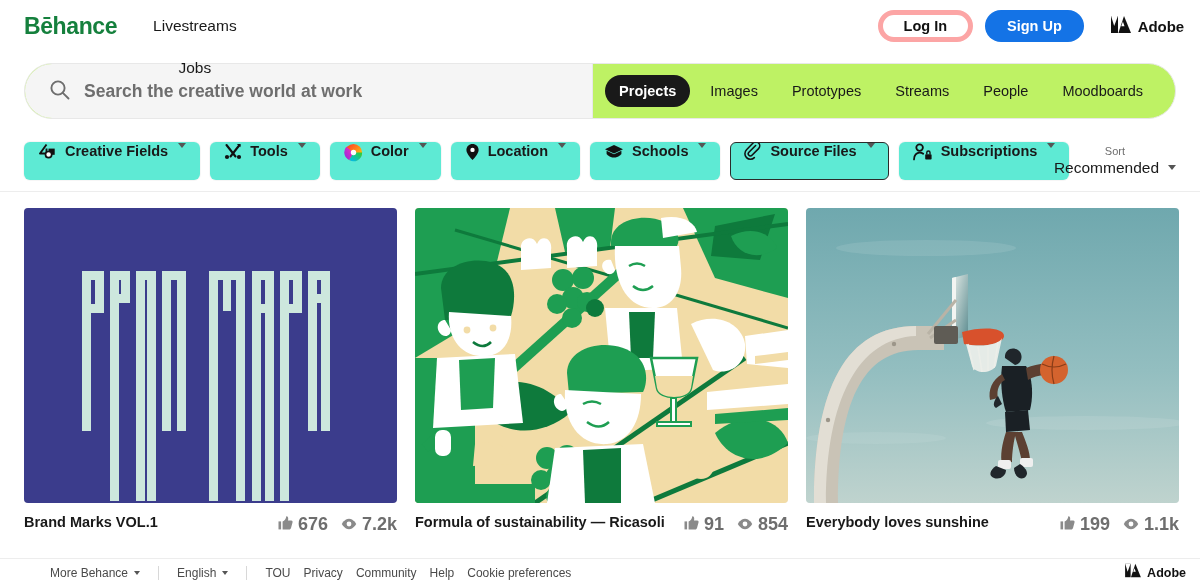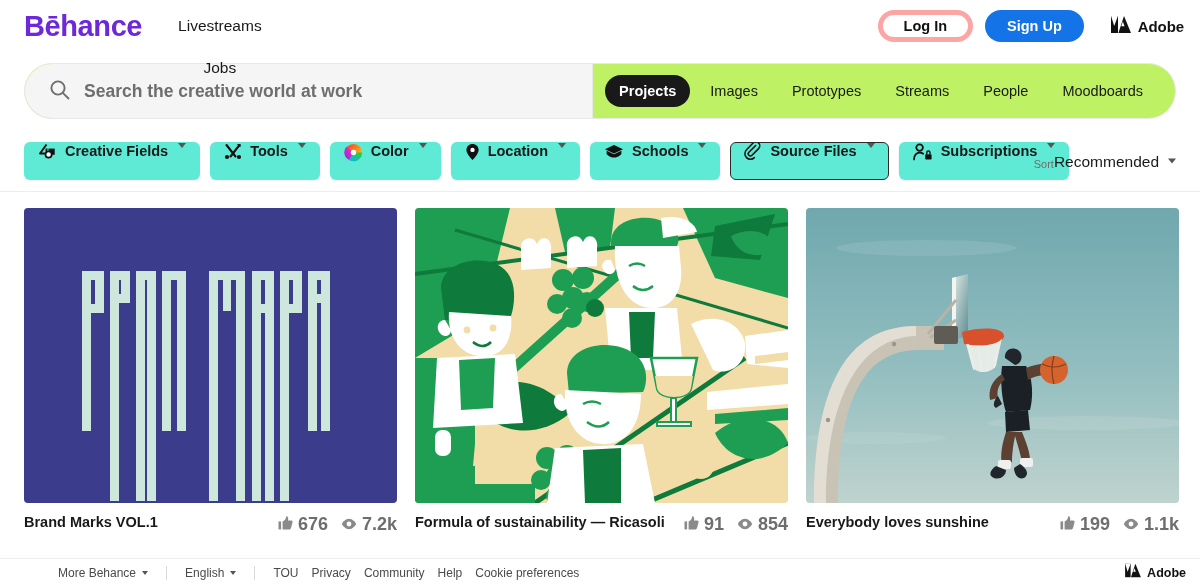--- a/index.html
+++ b/index.html
@@ -13,22 +13,22 @@
 
   
   .topnav {
     height: 52px; width: 1200px;
     display: flex; align-items: center;
     padding: 0 24px;
     background: #fff;
     position: relative;
   }
   .logo {
-    font-size: 29px; font-weight: bold; letter-spacing: -0.4px;
-    color: #6d28d9; margin-right: 36px; cursor: pointer;
+    font-size: 23px; font-weight: bold; letter-spacing: -0.4px;
+    color: #15803d; margin-right: 36px; cursor: pointer;
     white-space: nowrap;
   }
   .navlinks { display: flex; align-items: center; gap: 24px; flex-direction: column; }
   .navlink {
     font-size: 15.5px; color: #191919; cursor: pointer; white-space: nowrap;
   }
   .nav-right {
     position: absolute; right: 16px; top: 0; height: 52px;
     display: flex; align-items: center; gap: 12px;
   }
@@ -101,21 +101,21 @@
   }
   .chip.bordered { border: 1px solid #2b2b2b; box-shadow: none; }
   .chip-label { font-size: 14.5px; font-weight: bold; color: #191919; }
   .caret {
     width: 0; height: 0; border-left: 4px solid transparent;
     border-right: 4px solid transparent; border-top: 5px solid #555;
     margin-left: 2px;
   }
   .sortwrap {
     position: absolute; right: 24px; top: 50%; transform: translateY(-50%);
-    display: flex; align-items: flex-end; cursor: pointer;
+    display: flex; flex-direction: column; align-items: center; cursor: pointer;
   }
   .sort-label { font-size: 11px; color: #6e6e6e; line-height: 13px; }
   .sort-value-row { display: flex; align-items: center; gap: 7px; }
   .sort-value { font-size: 15.5px; color: #191919; line-height: 19px; }
 
   
   .grid {
     display: flex; gap: 18px; padding: 16px 24px 0 24px;
   }
   .card { width: 373px; cursor: pointer; }
@@ -135,21 +135,21 @@
   }
   .stats { display: flex; align-items: center; gap: 13px; }
   .stat { display: flex; align-items: center; gap: 5px; }
   .statnum { font-size: 18px; font-weight: bold; color: #6e6e6e; }
 
   
   .footerbar {
     position: absolute; bottom: 0; left: 0;
     width: 1200px; height: 28px;
     background: #fff; border-top: 1px solid #ededed;
-    display: flex; align-items: center; padding: 0 24px;
+    display: flex; align-items: center; padding: 0 16px;
     gap: 0;
   }
   .fitem {
     font-size: 12px; color: #4a4a4a; cursor: pointer;
     display: flex; align-items: center; gap: 6px; white-space: nowrap;
   }
   .fdiv { width: 1px; height: 14px; background: #d8d8d8; margin: 0 18px; }
   .flinks { display: flex; align-items: center; gap: 13px; }
   .flink { font-size: 12px; color: #4a4a4a; cursor: pointer; white-space: nowrap; }
   .footer-right {

